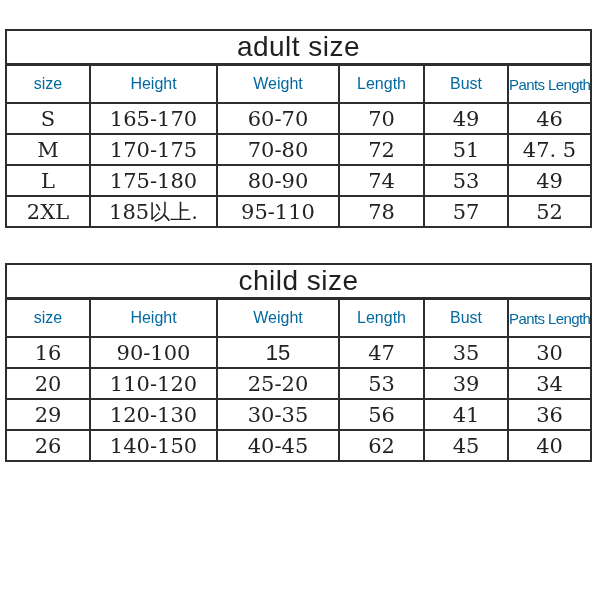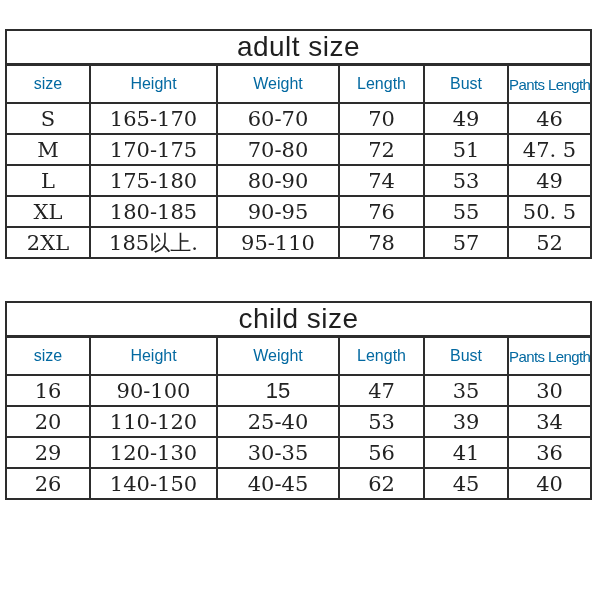--- a/index.html
+++ b/index.html
@@ -19,21 +19,21 @@
   }
   table.size-table {
     position: absolute;
     left: 5px;
     width: 585px;
     border-collapse: collapse;
     table-layout: fixed;
     background: #ffffff;
   }
   table.tbl-adult { top: 29px; }
-  table.tbl-child { top: 263px; margin-top: 38px; }
+  table.tbl-child { top: 263px; }
 
   .size-table th, .size-table td {
     border: 2px solid #2d2d2d;
     text-align: center;
     vertical-align: middle;
     padding: 0;
     color: #1f1f1f;
     overflow: hidden;
     white-space: nowrap;
   }
@@ -121,28 +121,20 @@
         </tr>
         <tr>
           <td>L</td>
           <td>175-180</td>
           <td>80-90</td>
           <td>74</td>
           <td>53</td>
           <td>49</td>
         </tr>
         <tr>
-          <td>XL</td>
-          <td>180-185</td>
-          <td>90-95</td>
-          <td>76</td>
-          <td>55</td>
-          <td>50. 5</td>
-        </tr>
-        <tr>
           <td>2XL</td>
           <td>185以上.</td>
           <td>95-110</td>
           <td>78</td>
           <td>57</td>
           <td>52</td>
         </tr>
       </tbody>
   </table>
 
@@ -173,21 +165,21 @@
           <td>16</td>
           <td>90-100</td>
           <td>15</td>
           <td>47</td>
           <td>35</td>
           <td>30</td>
         </tr>
         <tr>
           <td>20</td>
           <td>110-120</td>
-          <td>25-40</td>
+          <td>25-20</td>
           <td>53</td>
           <td>39</td>
           <td>34</td>
         </tr>
         <tr>
           <td>29</td>
           <td>120-130</td>
           <td>30-35</td>
           <td>56</td>
           <td>41</td>

